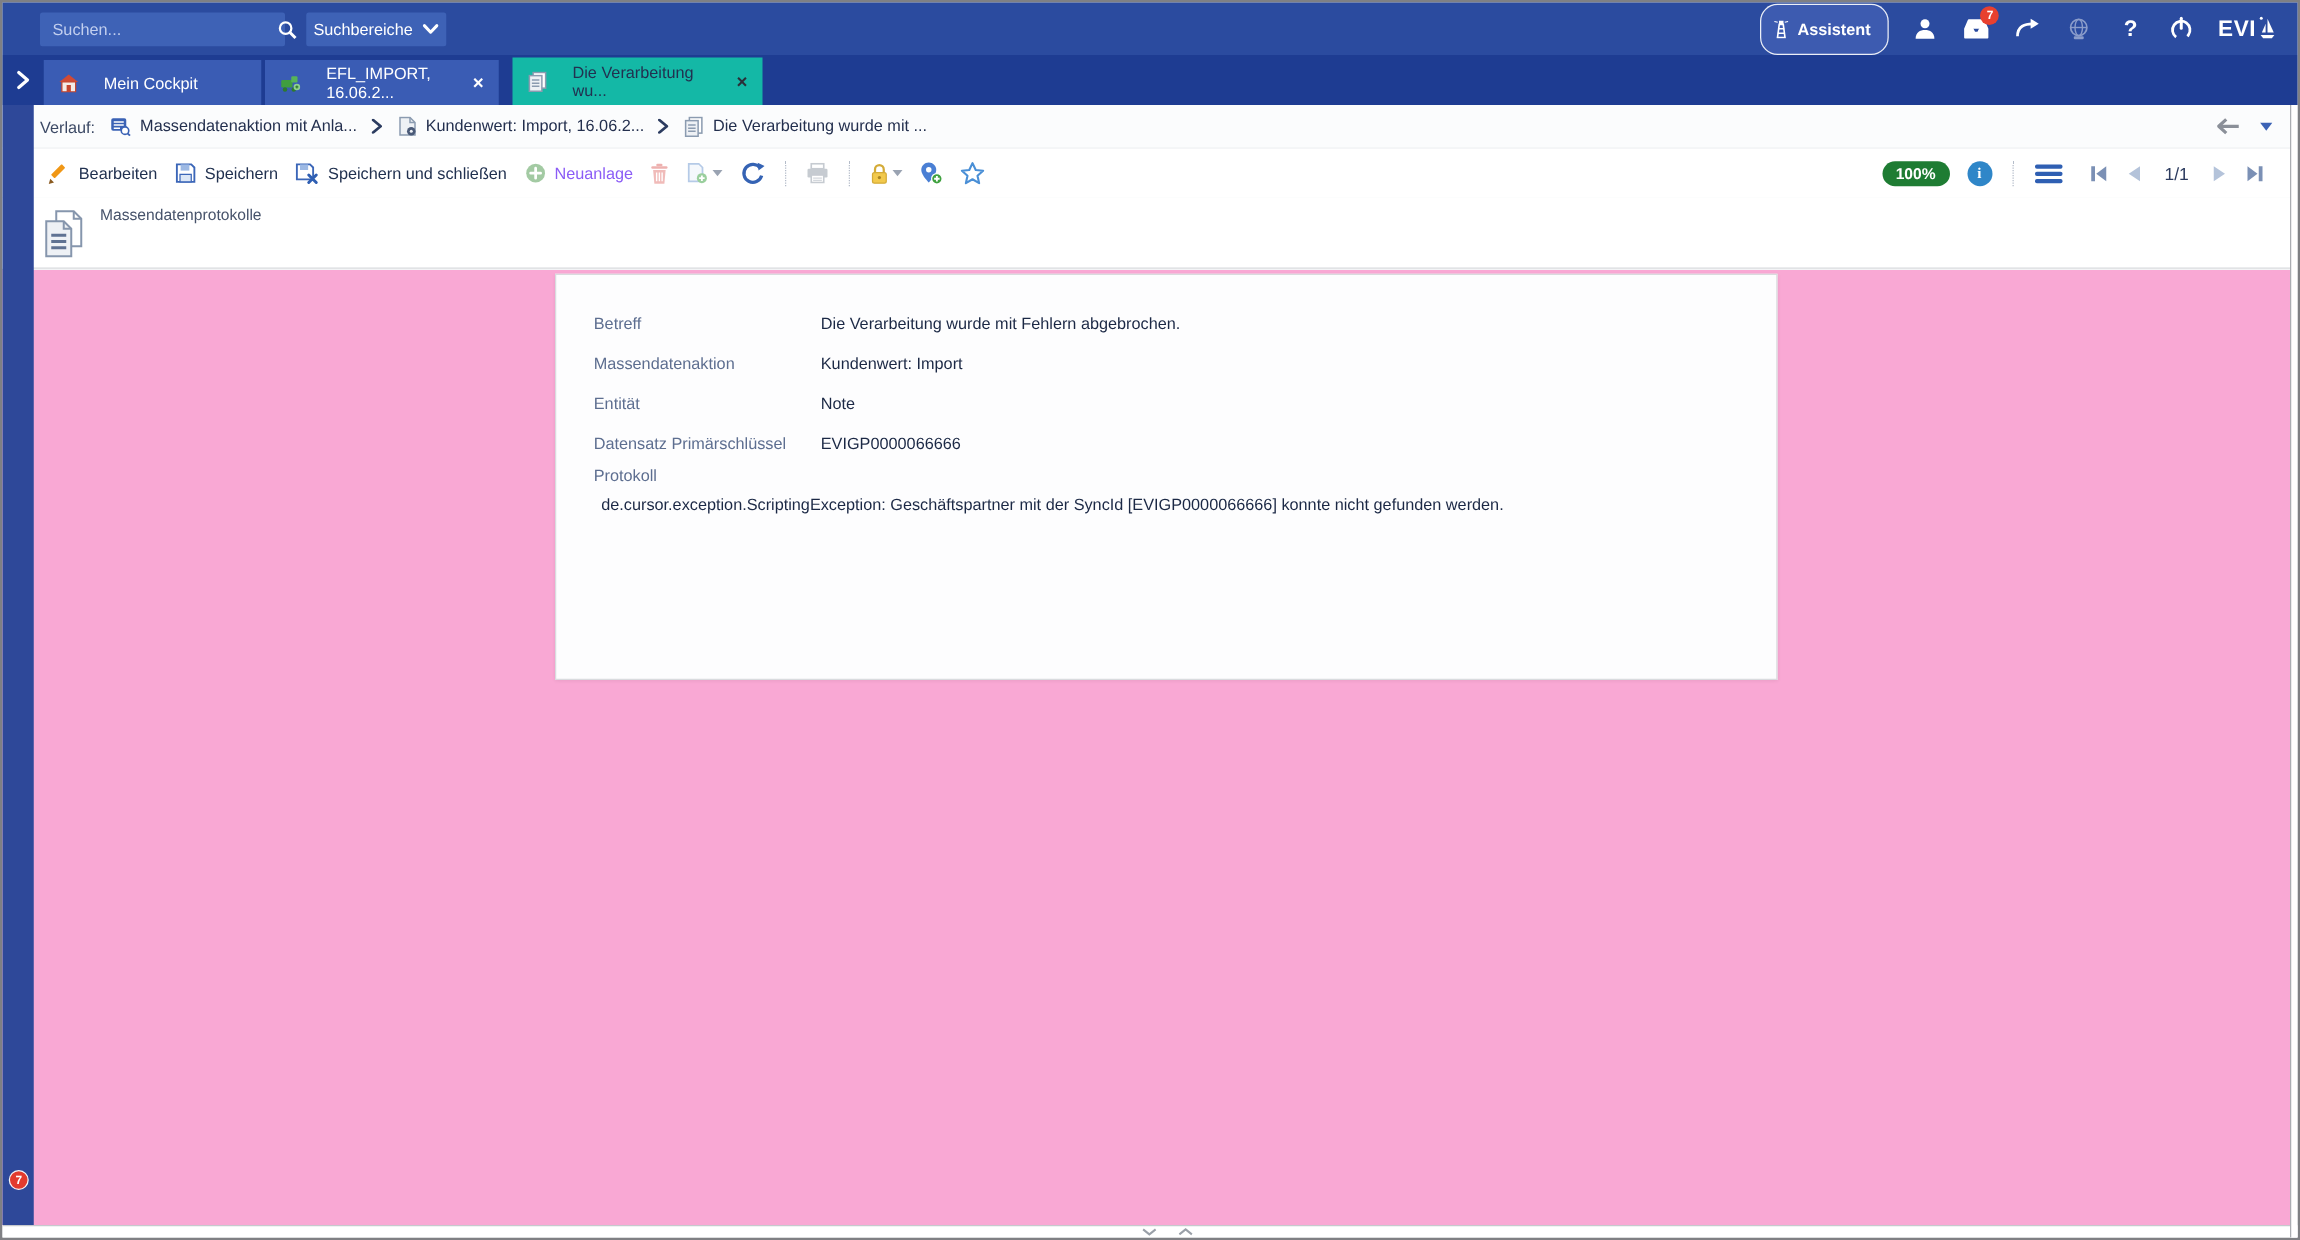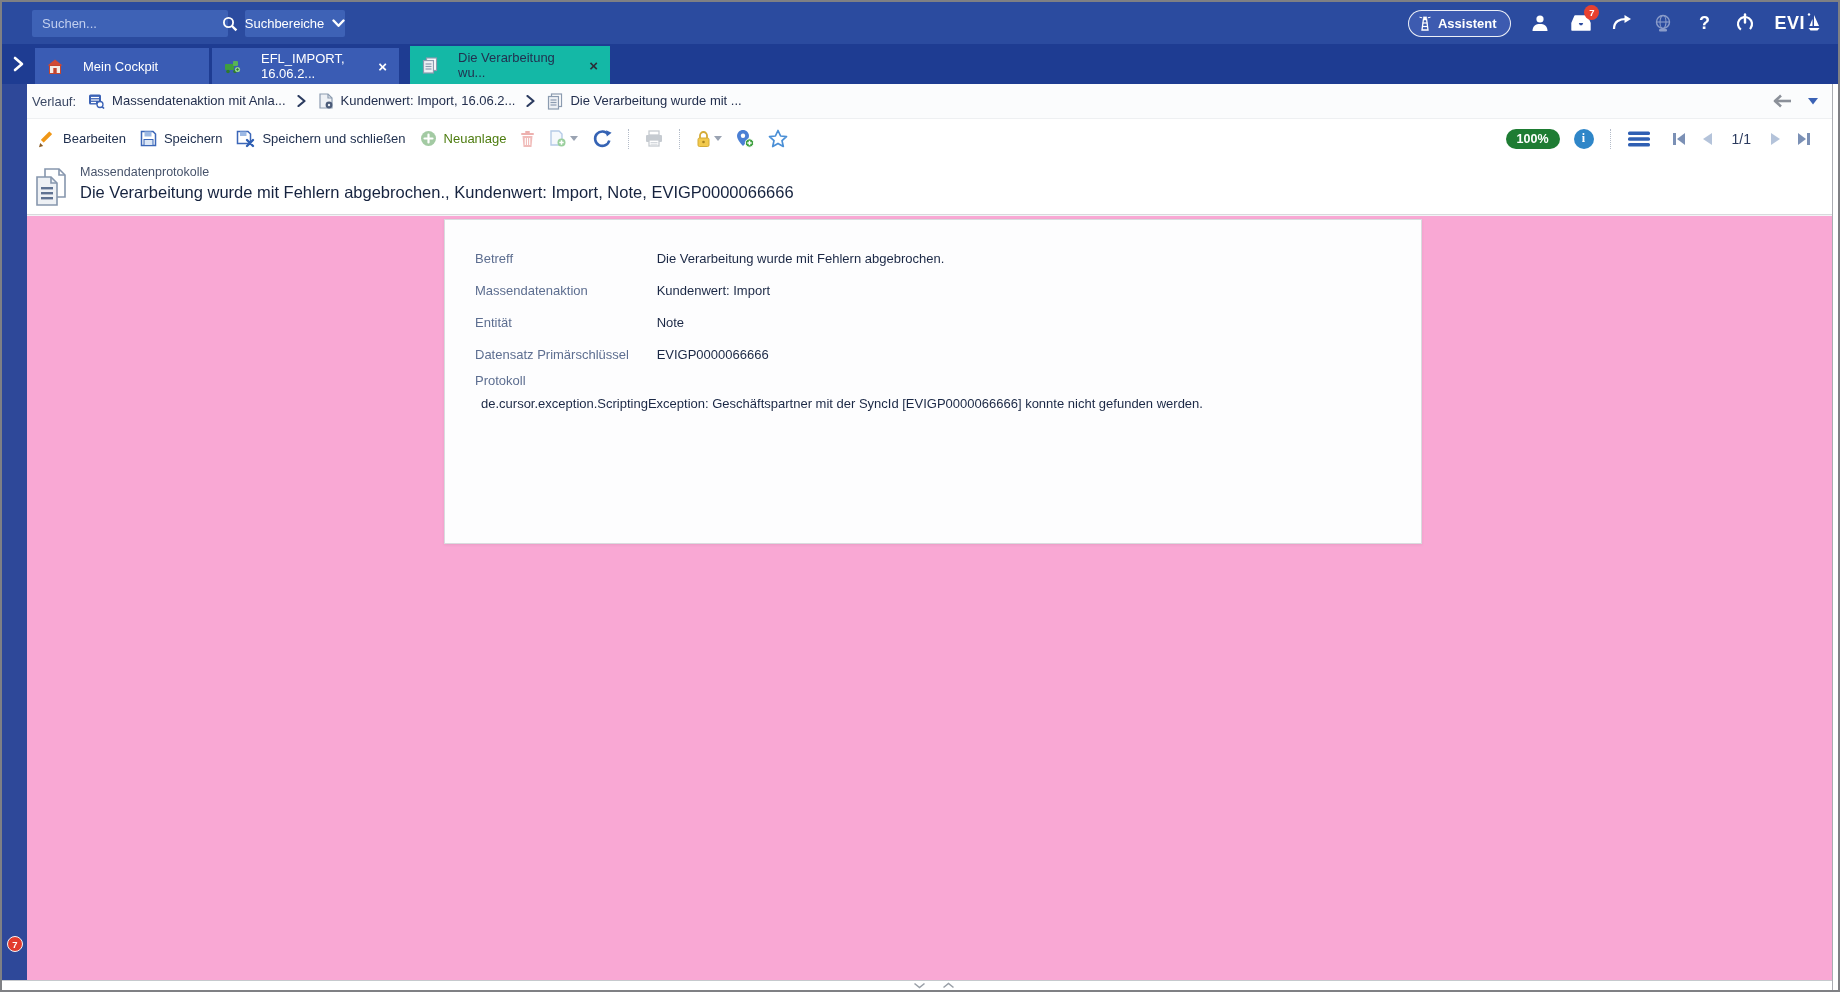--- a/index.html
+++ b/index.html
@@ -6,23 +6,23 @@
   html,body { width:1840px; height:992px; }
   body { font-family:"Liberation Sans", sans-serif; background:#ffffff; position:relative; overflow:hidden; }
   .window { position:absolute; inset:0; border:2px solid #7f8084; background:#f3f4f6; }
 
   
   .topbar { position:absolute; left:0; right:0; top:0; height:42px; background:#2b4b9f; display:flex; align-items:center; }
   .searchbox { position:absolute; left:30px; top:8px; width:196px; height:27px; background:#3e62b6; border-radius:2px; display:flex; align-items:center; }
   .searchbox input { flex:1; background:transparent; border:none; outline:none; color:#e8edfa; font-size:13px; padding:0 4px 0 10px; font-family:"Liberation Sans", sans-serif; }
   .searchbox input::placeholder { color:#c2cfef; }
   .searchbox .mag { margin-right:7px; }
-  .scopebtn { position:absolute; left:243px; top:8px; width:100px; height:27px; background:#3e62b6; border-radius:2px; display:flex; align-items:center; justify-content:center; gap:8px; color:#ffffff; font-size:13px; cursor:default; }
+  .scopebtn { position:absolute; left:243px; top:8px; width:112px; height:27px; background:#3e62b6; border-radius:2px; display:flex; align-items:center; justify-content:center; gap:8px; color:#ffffff; font-size:13px; cursor:default; }
   .topicons { position:absolute; right:16px; top:0; height:42px; display:flex; align-items:center; gap:17px; }
-  .assistpill { display:flex; align-items:center; gap:7px; height:27px; padding:0 14px 0 10px; border:1.5px solid rgba(255,255,255,.9); border-radius:14px; background:#3d5bb0; color:#fff; font-size:13px; font-weight:bold; }
+  .assistpill { display:flex; align-items:center; gap:7px; height:41px; padding:0 14px 0 10px; border:1.5px solid rgba(255,255,255,.9); border-radius:14px; background:#3d5bb0; color:#fff; font-size:13px; font-weight:bold; }
   .ticon { position:relative; display:flex; align-items:center; justify-content:center; width:24px; height:26px; }
   .badge { position:absolute; top:-5px; right:-6px; min-width:15px; height:15px; border-radius:8px; background:#e8402f; color:#fff; font-size:9.5px; font-weight:bold; display:flex; align-items:center; justify-content:center; padding:0 3px; }
   .helpq { color:#fff; font-size:18px; font-weight:bold; }
   .brand { display:flex; align-items:center; color:#fff; font-size:18px; font-weight:bold; letter-spacing:.5px; gap:1px; }
 
   
   .tabbar { position:absolute; left:0; right:0; top:42px; height:40px; background:#1e3c92; display:flex; align-items:flex-end; }
   .expander { width:33px; height:40px; display:flex; align-items:center; justify-content:center; }
   .tab { height:36px; display:flex; align-items:center; gap:20px; padding:0 12px; font-size:13px; color:#fff; background:#3a5cb4; }
   .tab.t1 { width:174px; margin-right:3px; }
@@ -35,21 +35,21 @@
   .crumbrow { position:absolute; left:0; right:6px; top:82px; height:35px; background:#fbfcfd; display:flex; align-items:center; border-bottom:1px solid #eef0f2; }
   .crumbrow .prefix { margin-left:30px; color:#3c4965; font-size:13px; }
   .crumb { display:flex; gap:7px; margin-left:12px; color:#232f4e; font-size:13px; cursor:default; }
   .csep { margin-left:11px; display:flex; align-items:center; }
   .crumb-right { margin-left:auto; margin-right:14px; display:flex; align-items:center; gap:16px; }
 
   
   .toolrow { position:absolute; left:0; right:6px; top:117px; height:39px; background:#ffffff; display:flex; align-items:center; }
   .tgroup { display:flex; align-items:center; margin-left:36px; gap:14px; }
   .tbtn { display:flex; align-items:center; gap:7px; font-size:13px; color:#213150; cursor:default; }
-  .tbtn.disabled { color:#4d7c0f; }
+  .tbtn.disabled { color:#8b5cf6; }
   .tsep { height:20px; border-left:1px dotted #b4bcc9; margin:0 2px; }
   .caret { width:0; height:0; border-left:4px solid transparent; border-right:4px solid transparent; border-top:5px solid #9aa3b2; margin-left:3px; }
   .tool-right { margin-left:auto; display:flex; align-items:center; gap:14px; padding-right:20px; }
   .zoombadge { background:#1e7c33; color:#fff; font-size:12.5px; font-weight:bold; padding:3px 11px; border-radius:10px; }
   .infocirc { width:20px; height:20px; border-radius:50%; background:#2f86c8; color:#fff; font-size:12px; font-weight:bold; font-family:"Liberation Serif", serif; display:flex; align-items:center; justify-content:center; }
   .pager { font-size:14px; color:#2b3a5e; padding:0 4px; }
 
   
   .rechdr { position:absolute; left:0; right:6px; top:156px; height:57px; background:#ffffff; border-bottom:1px solid #d8dadd; }
   .rec-icon { position:absolute; left:33px; top:9px; }
@@ -408,21 +408,20 @@
           <path d="M10 2 h14 l6 6 v22 h-20 Z" fill="#ffffff" stroke="#8696ad" stroke-width="1.6"></path>
           <path d="M24 2 v6 h6" fill="none" stroke="#8696ad" stroke-width="1.6"></path>
           <path d="M2 10 h14 l6 6 v22 h-20 Z" fill="#eef1f5" stroke="#8696ad" stroke-width="1.6"></path>
           <path d="M16 10 v6 h6" fill="none" stroke="#8696ad" stroke-width="1.6"></path>
           <rect x="6" y="20" width="12" height="2.4" fill="#5f7292"></rect>
           <rect x="6" y="25" width="12" height="2.4" fill="#5f7292"></rect>
           <rect x="6" y="30" width="12" height="2.4" fill="#5f7292"></rect>
         </svg>
     </span>
     <div class="rec-entity">Massendatenprotokolle</div>
-    <div class="rec-title">Die Verarbeitung wurde mit Fehlern abgebrochen., Kundenwert: Import, Note, EVIGP0000066666</div>
   </div>
 
   <div class="content">
     <div class="panel">
       <div class="frow" style="top:30px">
         <span class="flabel">Betreff</span>
         <span class="fvalue">Die Verarbeitung wurde mit Fehlern abgebrochen.</span>
       </div>
       <div class="frow" style="top:62px">
         <span class="flabel">Massendatenaktion</span>

